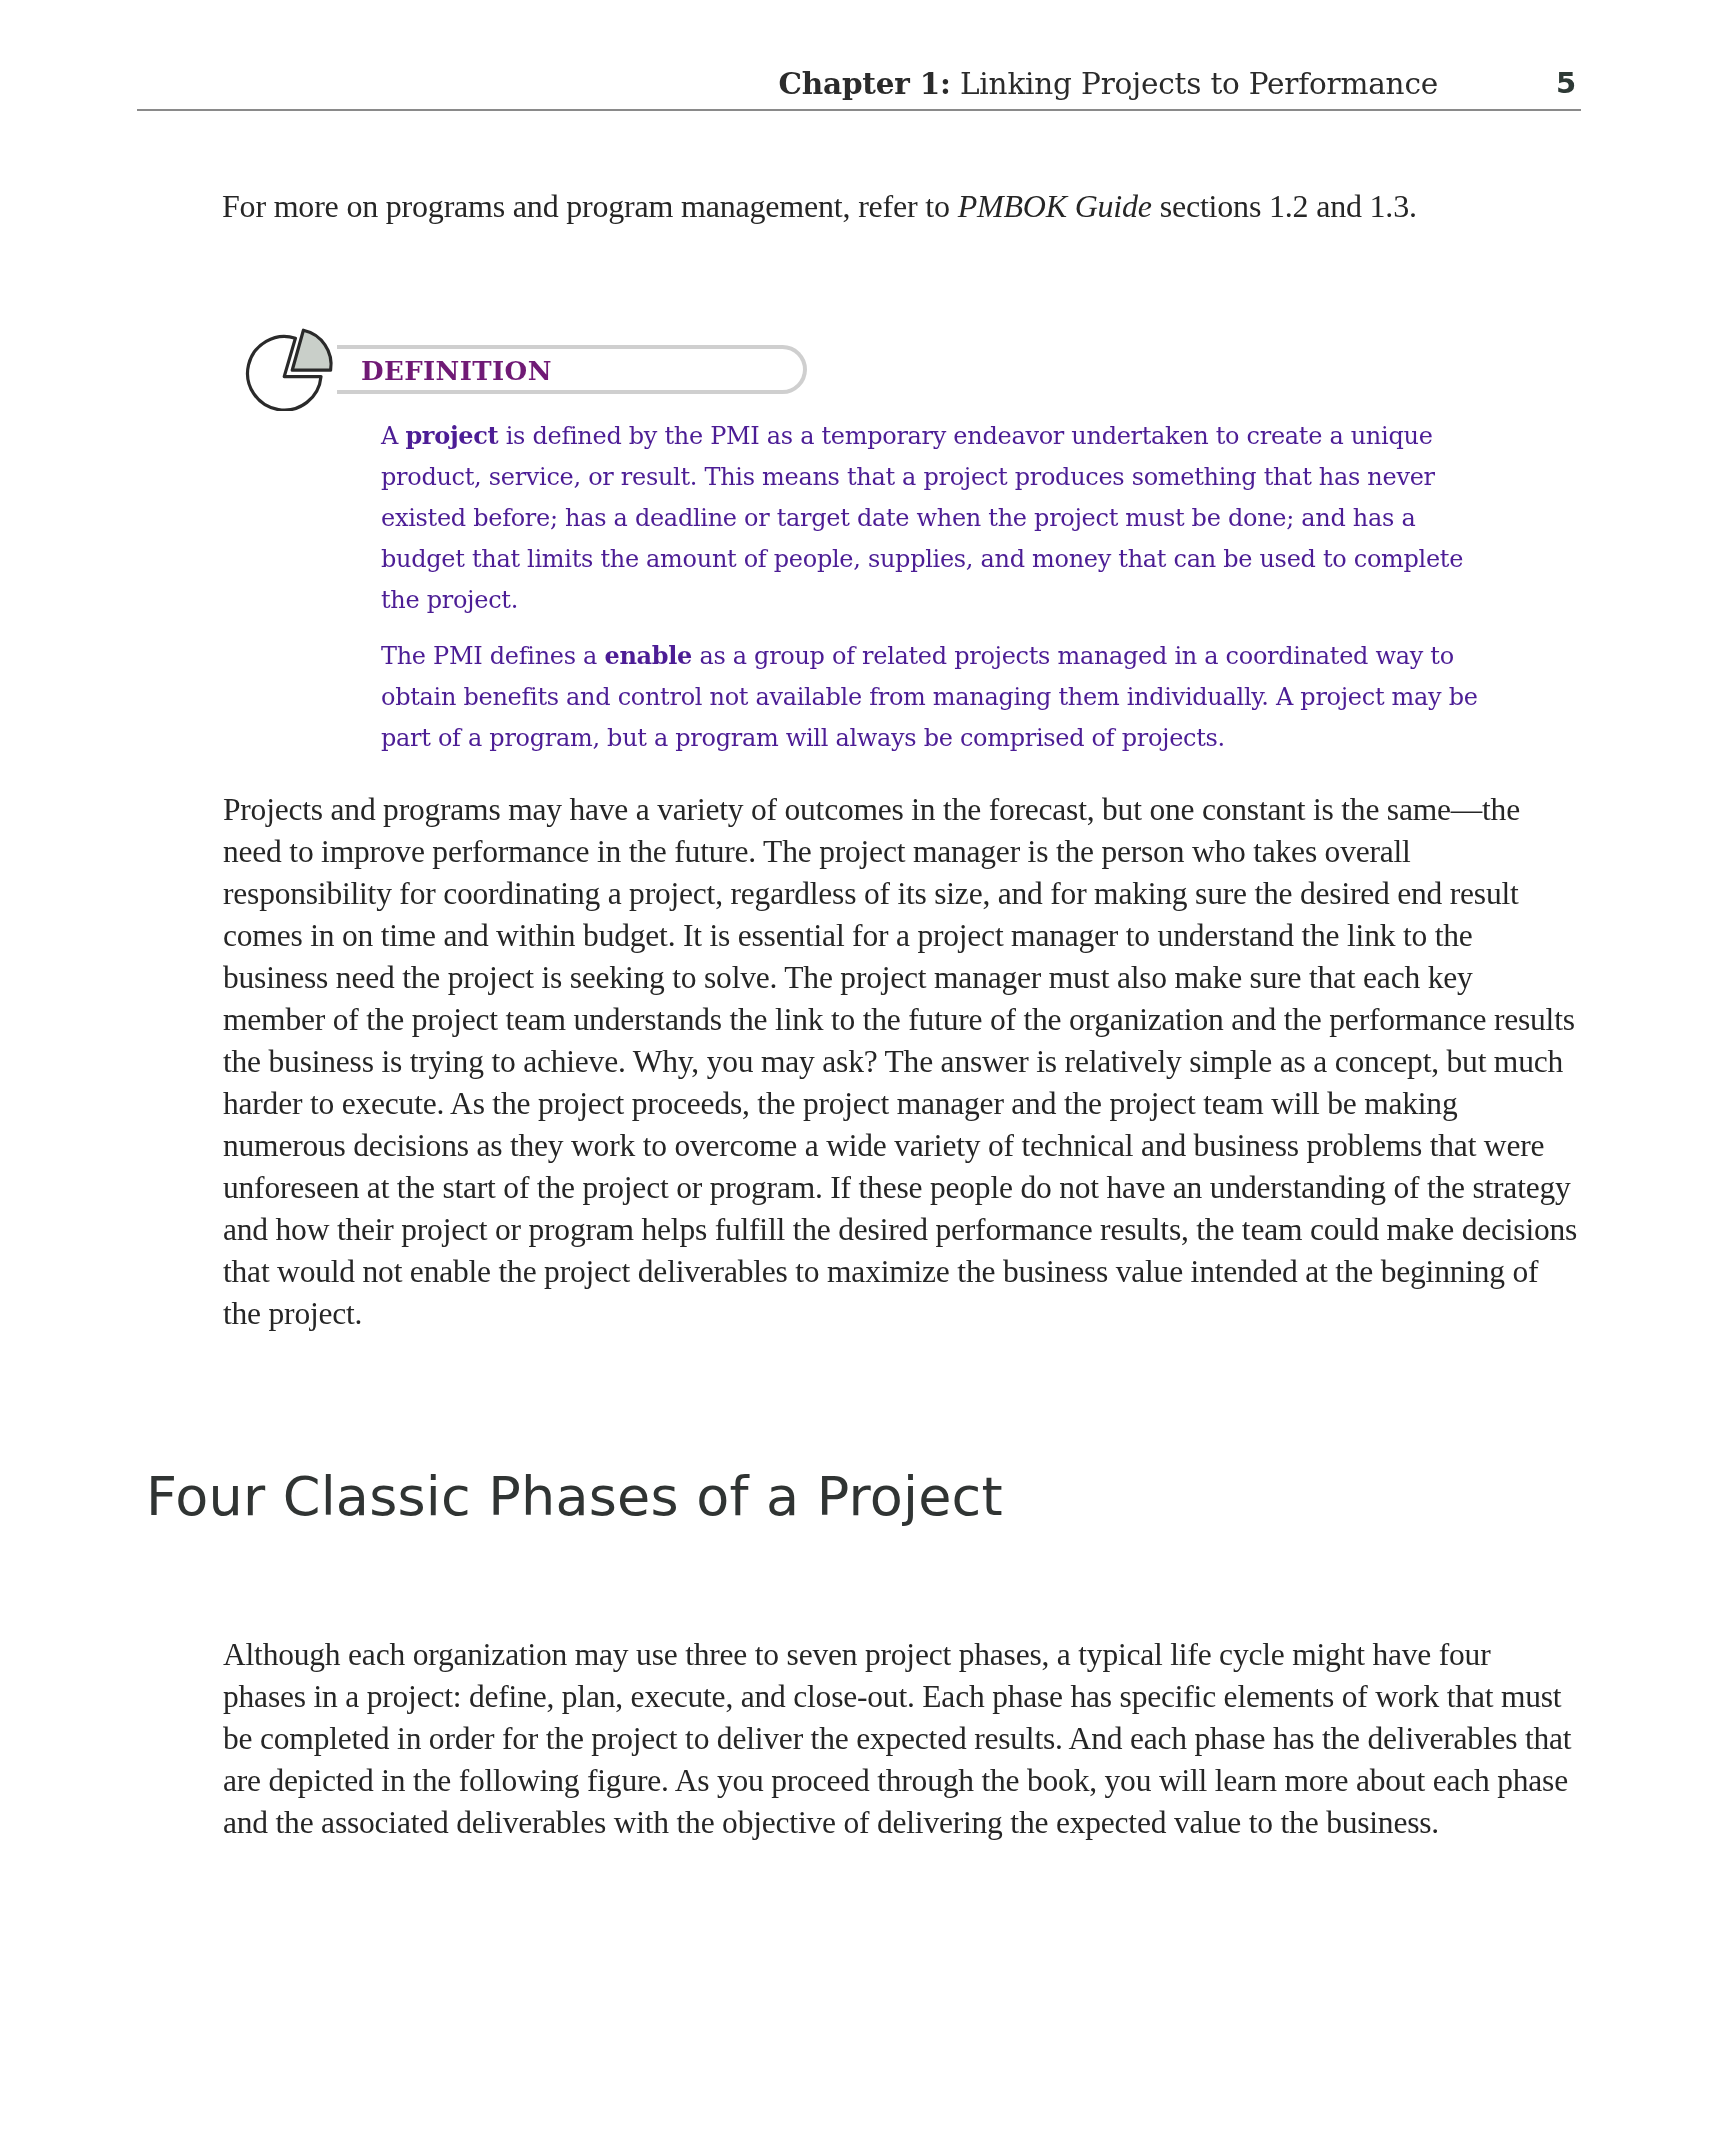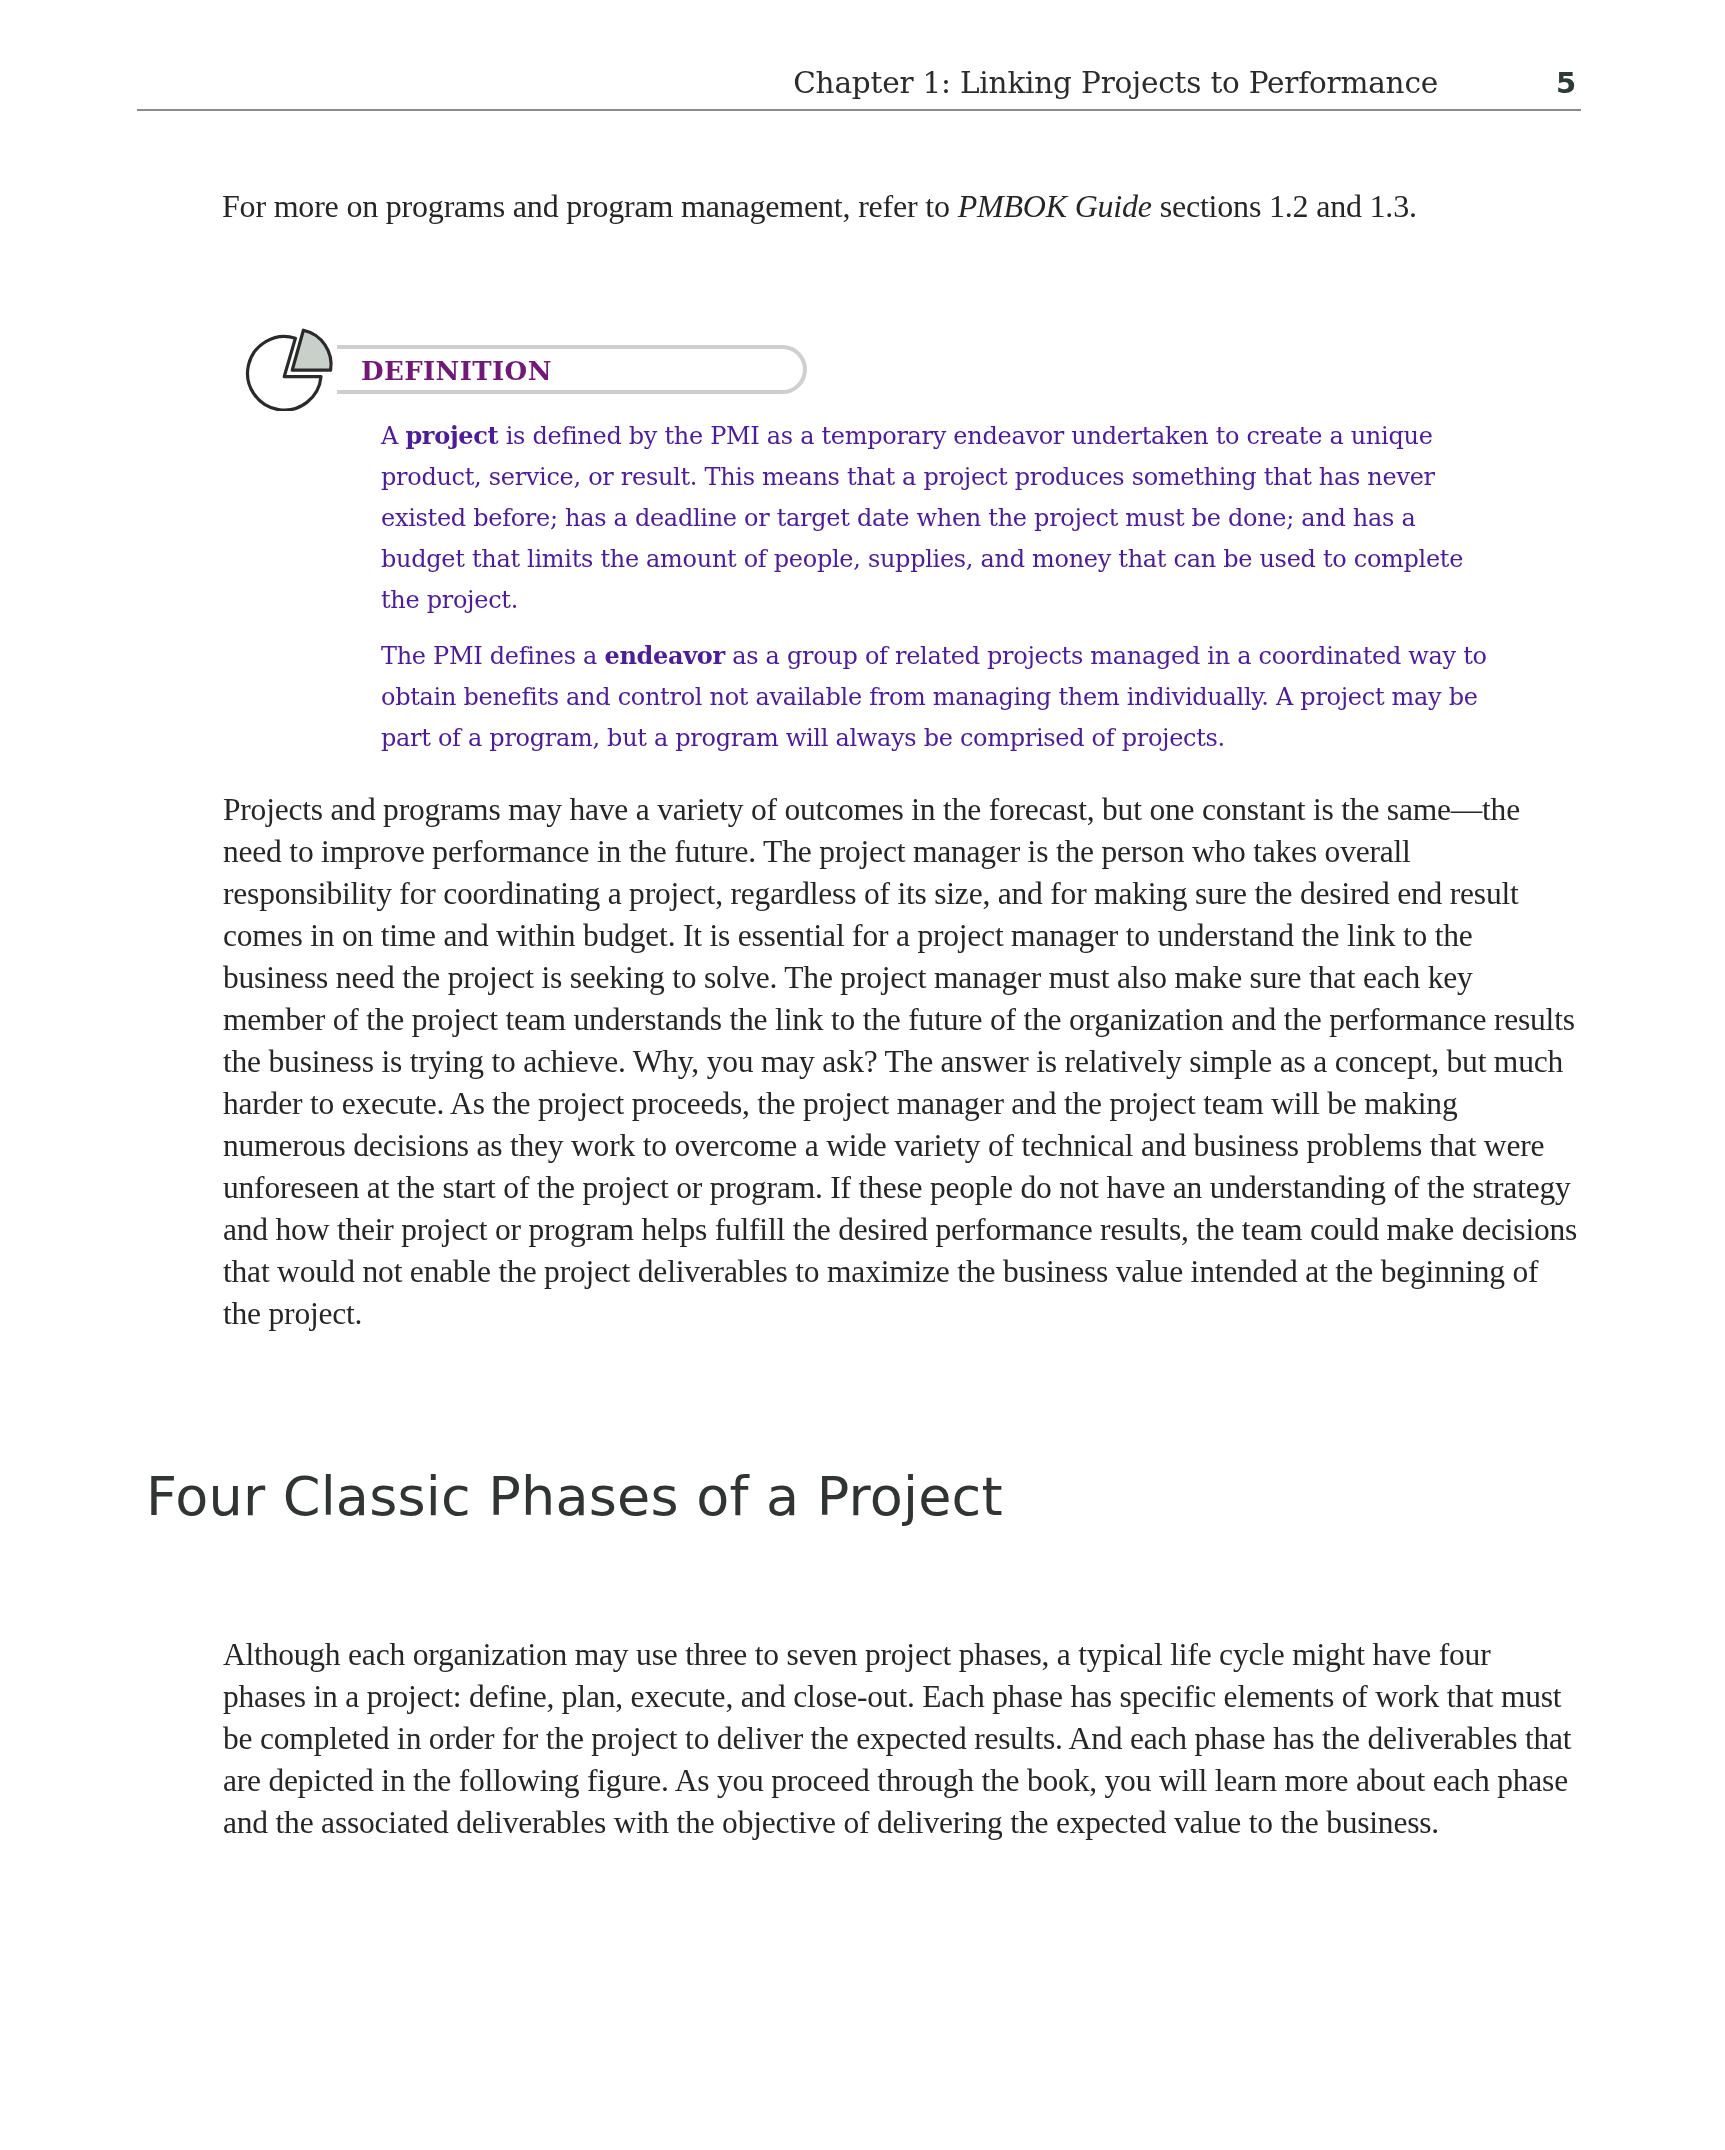--- a/index.html
+++ b/index.html
@@ -26,21 +26,21 @@
       position: absolute;
       right: 143px;
       top: 9.6px;
       font-family: "DejaVu Serif", serif;
       font-size: 29.5px;
       color: #2b2b2b;
       white-space: nowrap;
       letter-spacing: -0.2px;
     }
     .header-title .chap {
-      font-weight: normal;
+      font-weight: bold;
     }
     .header-page {
       position: absolute;
       right: 4.8px;
       top: 9.6px;
       font-family: "DejaVu Sans", sans-serif;
       font-weight: bold;
       font-size: 29px;
       color: #2e3a36;
     }
@@ -176,21 +176,21 @@
       <path d="M 78 14 A 46 46 0 1 0 110 62 L 64 62 Z" fill="#ffffff" stroke="#2a2a2a" stroke-width="4" stroke-linejoin="round"></path>
 
       <path d="M 88 4 A 44 44 0 0 1 122 54 L 74 54 Z" fill="#c9cfc9" stroke="#2a2a2a" stroke-width="4" stroke-linejoin="round"></path>
     </svg>
   </div>
   <div class="def-pill"></div>
   <div class="def-label">DEFINITION</div>
 
   <div class="def-body">
     <p><span>A </span><b>project</b><span> is defined by the PMI as a temporary endeavor undertaken to create a unique product, service, or result. This means that a project produces something that has never existed before; has a deadline or target date when the project must be done; and has a budget that limits the amount of people, supplies, and money that can be used to complete the project.</span></p>
-    <p><span>The PMI defines a </span><b>endeavor</b><span> as a group of related projects managed in a coordinated way to obtain benefits and control not available from managing them individually. A project may be part of a program, but a program will always be comprised of projects.</span></p>
+    <p><span>The PMI defines a </span><b>enable</b><span> as a group of related projects managed in a coordinated way to obtain benefits and control not available from managing them individually. A project may be part of a program, but a program will always be comprised of projects.</span></p>
   </div>
 </div>
 
 <p class="body-para para-main">Projects and programs may have a variety of outcomes in the forecast, but one constant is the same—the need to improve performance in the future. The project manager is the person who takes overall responsibility for coordinating a project, regardless of its size, and for making sure the desired end result comes in on time and within budget. It is essential for a project manager to understand the link to the business need the project is seeking to solve. The project manager must also make sure that each key member of the project team understands the link to the future of the organization and the performance results the business is trying to achieve. Why, you may ask? The answer is relatively simple as a concept, but much harder to execute. As the project proceeds, the project manager and the project team will be making numerous decisions as they work to overcome a wide variety of technical and business problems that were unforeseen at the start of the project or program. If these people do not have an understanding of the strategy and how their project or program helps fulfill the desired performance results, the team could make decisions that would not enable the project deliverables to maximize the business value intended at the beginning of the project.</p>
 
 <h2 class="section-heading">Four Classic Phases of a Project</h2>
 
 <p class="body-para para-phases">Although each organization may use three to seven project phases, a typical life cycle might have four phases in a project: define, plan, execute, and close-out. Each phase has specific elements of work that must be completed in order for the project to deliver the expected results. And each phase has the deliverables that are depicted in the following figure. As you proceed through the book, you will learn more about each phase and the associated deliverables with the objective of delivering the expected value to the business.</p>
 
 

